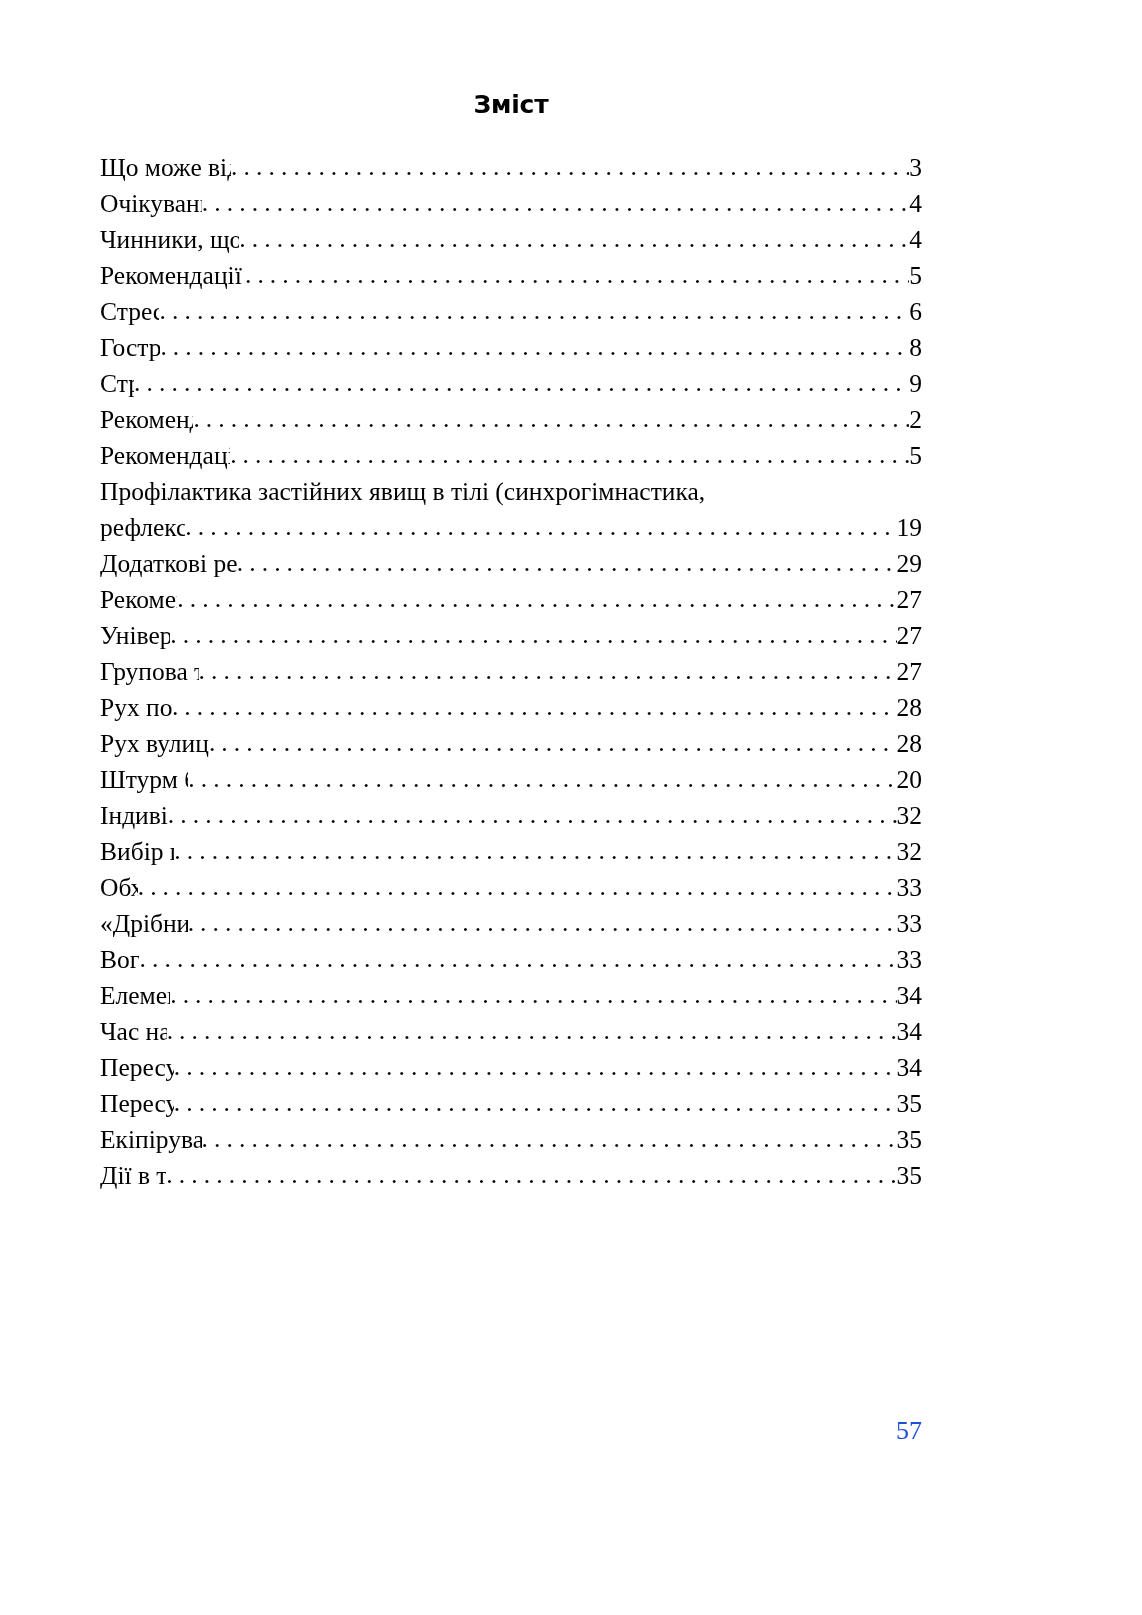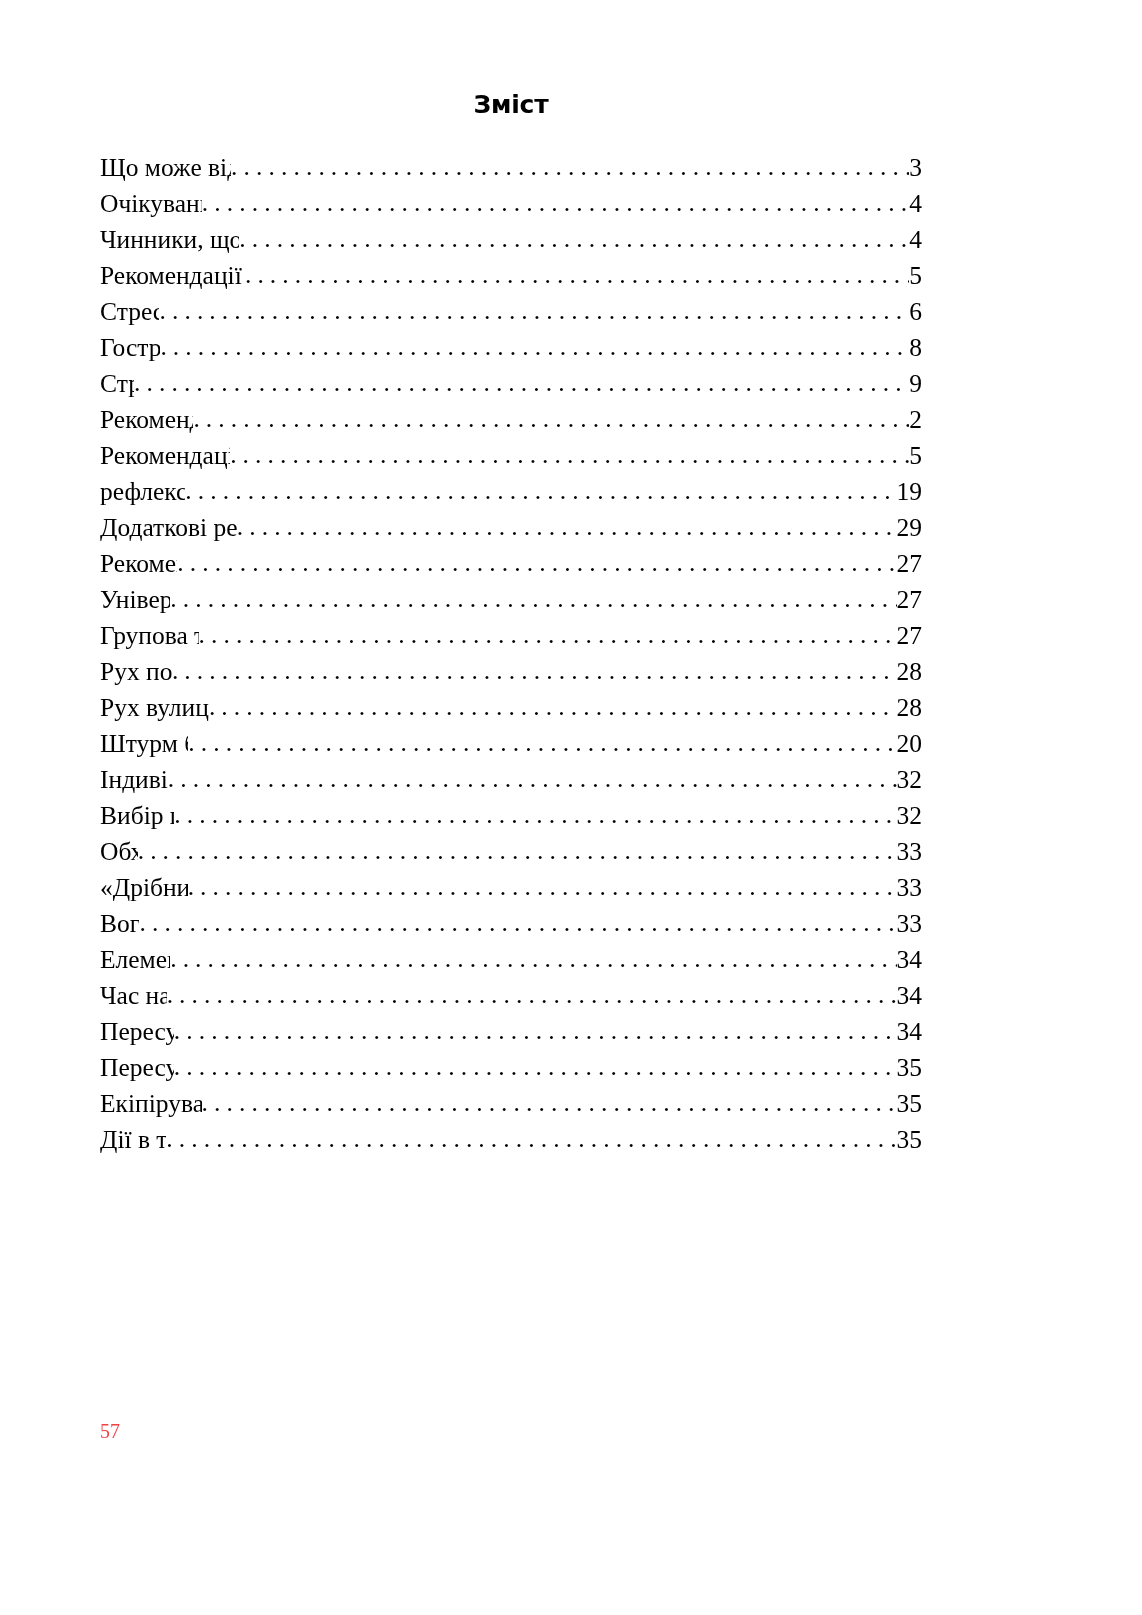--- a/index.html
+++ b/index.html
@@ -102,25 +102,25 @@
   .entry-cont-first .entry-row {
     
   }
 
   
   .folio {
     position: absolute;
     left: 100px;
     width: 822px;
     top: 1413px;
-    text-align: left;
+    text-align: right;
     font-family: "Liberation Serif", "DejaVu Serif", serif;
-    font-size: 20px;
+    font-size: 26px;
     line-height: 36px;
-    color: #ef4444;
+    color: #1d4ed8;
   }
 </style>
 </head>
 <body>
 
 <div class="page">
 
   <div class="content">
 
     <h1 class="toc-title">Зміст</h1>
@@ -182,20 +182,25 @@
             <span class="entry-page">2</span>
           </div>
         </li>
         <li class="toc-entry">
           <div class="entry-row">
             <span class="entry-label gap">Рекомендації щодо дій при виявленні стресу у товариша</span>
             <span class="leader">. . . . . . . . . . . . . . . . . . . . . . . . . . . . . . . . . . . . . . . . . . . . . . . . . . . . . . . . . . . . . . . . . . . . . . . . . . . . . . . . . . . . . . . . . . . . . . . . . . . . . . . . . . . . . . . . . . . . . . . . . . . . . . . . . . . . . . . . . . . . . . . . . . . . . . . . . . . . . . . . . . . . . . . . . . . . . . . . . . . . . . . . . . . . . . . . . . . . . . . . . . . . . . . . . . . . . . . . . . . . . . . . . . . . . . . . . . . . . . . . . . . . . . . . . . . . . . . . . . . </span>
             <span class="entry-page">5</span>
           </div>
         </li>
+        <li class="toc-entry entry-cont-first">
+          <div class="entry-row">
+            <span class="entry-label">Профілактика застійних явищ в тілі (синхрогімнастика,</span>
+          </div>
+        </li>
         <li class="toc-entry">
           <div class="entry-row">
             <span class="entry-label gap">рефлексотерапія, нейропсихологія)</span>
             <span class="leader">. . . . . . . . . . . . . . . . . . . . . . . . . . . . . . . . . . . . . . . . . . . . . . . . . . . . . . . . . . . . . . . . . . . . . . . . . . . . . . . . . . . . . . . . . . . . . . . . . . . . . . . . . . . . . . . . . . . . . . . . . . . . . . . . . . . . . . . . . . . . . . . . . . . . . . . . . . . . . . . . . . . . . . . . . . . . . . . . . . . . . . . . . . . . . . . . . . . . . . . . . . . . . . . . . . . . . . . . . . . . . . . . . . . . . . . . . . . . . . . . . . . . . . . . . . . . . . . . . . . </span>
             <span class="entry-page">19</span>
           </div>
         </li>
         <li class="toc-entry">
           <div class="entry-row">
             <span class="entry-label gap">Додаткові рекомендації: способи підтримки зв’язку із сім’єю</span>

